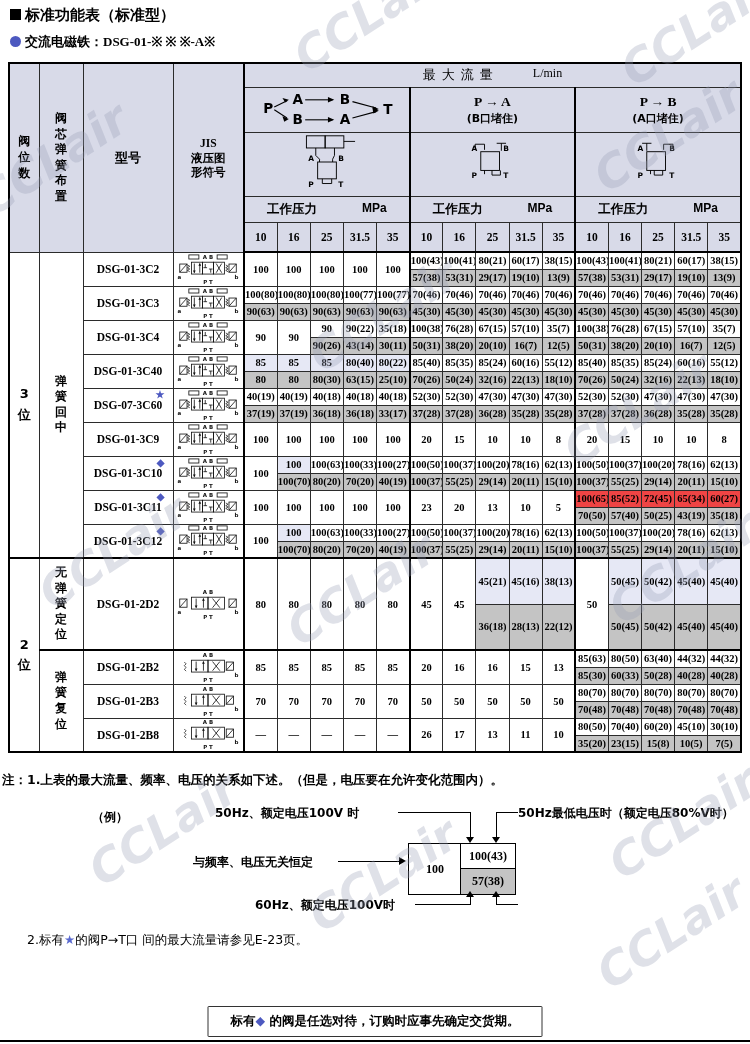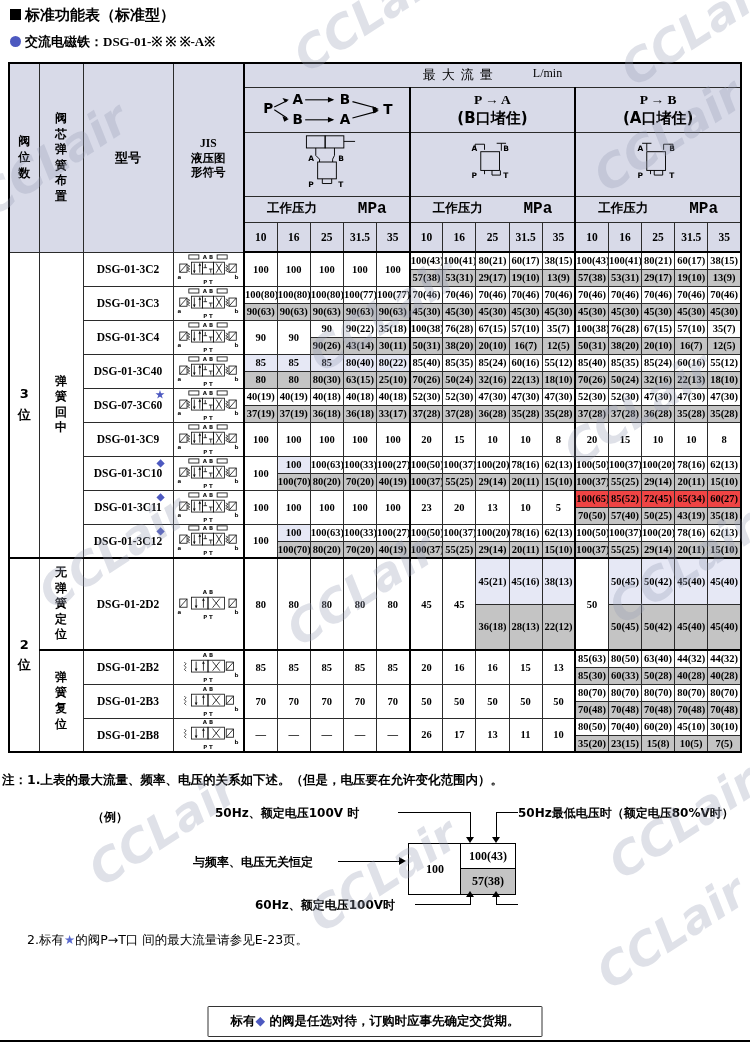--- a/index.html
+++ b/index.html
@@ -30,24 +30,24 @@
   td.tint{background:#e6e8f5}
   td.graytop{background:#ef4444;border-bottom:1px dashed #fff}
   td.model{position:relative;font-family:"Liberation Serif",serif;font-weight:bold;font-size:11.5px;background:#fff}
   .marker{position:absolute;top:1px;right:8px;color:#4d59c0;font-size:10px;line-height:10px}
   .vl{width:14px;margin:0 auto;line-height:1.3;font-size:12px;font-weight:bold;word-break:break-all}
   .poscell div{font-size:13px;font-weight:bold;line-height:1.1;margin:6px 0}
   .h-flow{display:flex;justify-content:center;gap:34px;font-weight:normal}
   .h-flow .t{font-size:13px;letter-spacing:6px}
   .h-flow .u{font-family:"Liberation Serif",serif;font-size:12px;letter-spacing:0}
   .g-title{font-family:"Liberation Serif",serif;font-size:13.5px;font-weight:bold}
-  .g-sub{font-size:15px;font-weight:bold;margin-top:1px}
+  .g-sub{font-size:11px;font-weight:bold;margin-top:1px}
   .press{display:flex;justify-content:space-between;padding:0 22px;font-weight:bold}
   .press .pl{font-size:12.5px}
-  .press .pu{font-family:Liberation Mono, monospace;font-size:16px}
+  .press .pu{font-family:Liberation Sans, sans-serif;font-size:12px}
   
   .note1{position:absolute;left:2px;top:772px;font-size:12.5px;font-weight:bold;z-index:2}
   .ex{position:absolute;left:0;top:793px;width:750px;height:140px;z-index:2}
   .ex .lbl{position:absolute;font-size:12px;font-weight:bold;white-space:nowrap}
   .ln{position:absolute;background:#000}
   .hln{height:1px}.vln{width:1px}
   .arr-d{position:absolute;width:0;height:0;border-left:4px solid transparent;border-right:4px solid transparent;border-top:6px solid #000}
   .arr-u{position:absolute;width:0;height:0;border-left:4px solid transparent;border-right:4px solid transparent;border-bottom:6px solid #000}
   .arr-r{position:absolute;width:0;height:0;border-top:4px solid transparent;border-bottom:4px solid transparent;border-left:7px solid #000}
   .exbox{position:absolute;border:1px solid #000;display:flex;align-items:center;justify-content:center;

